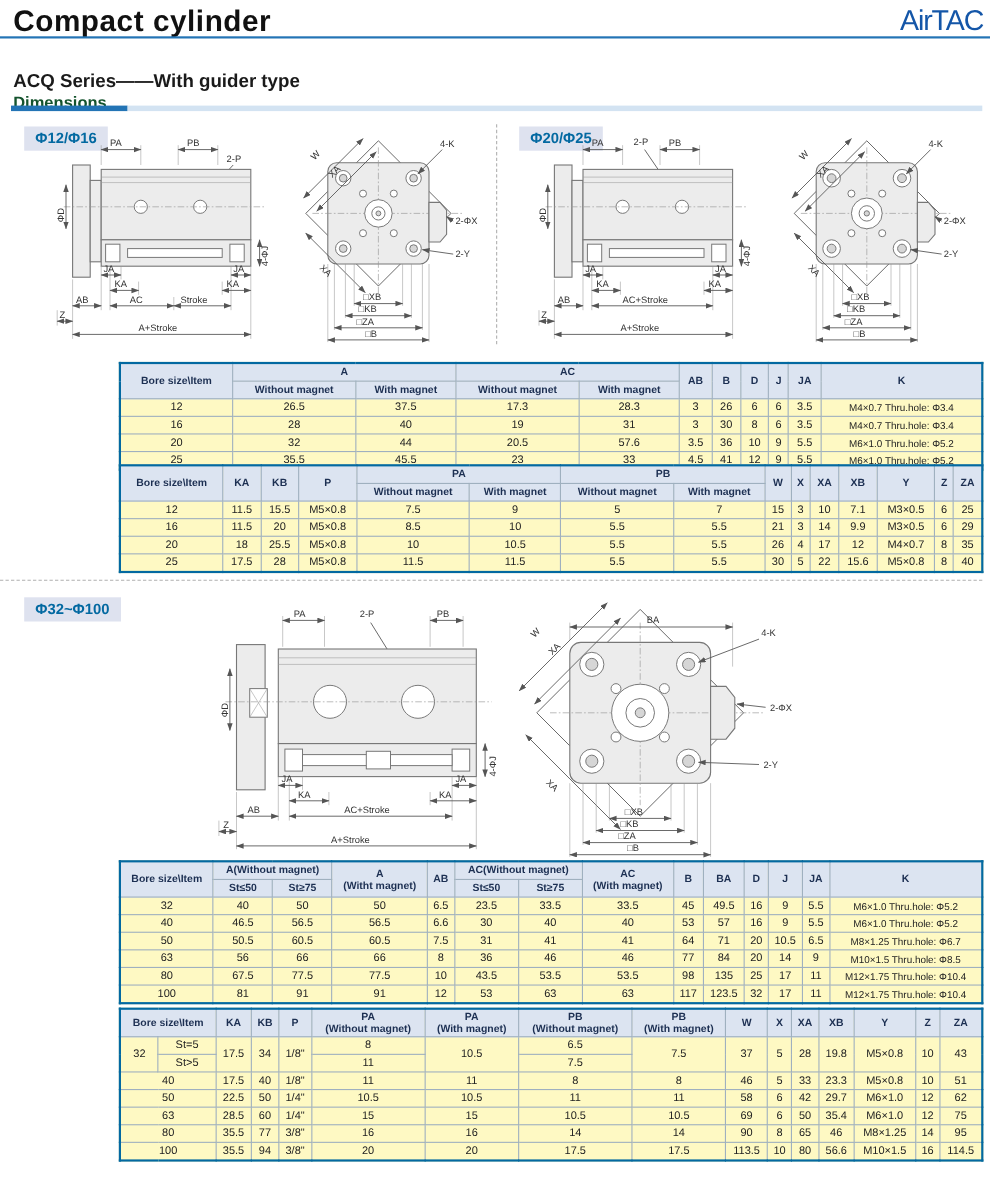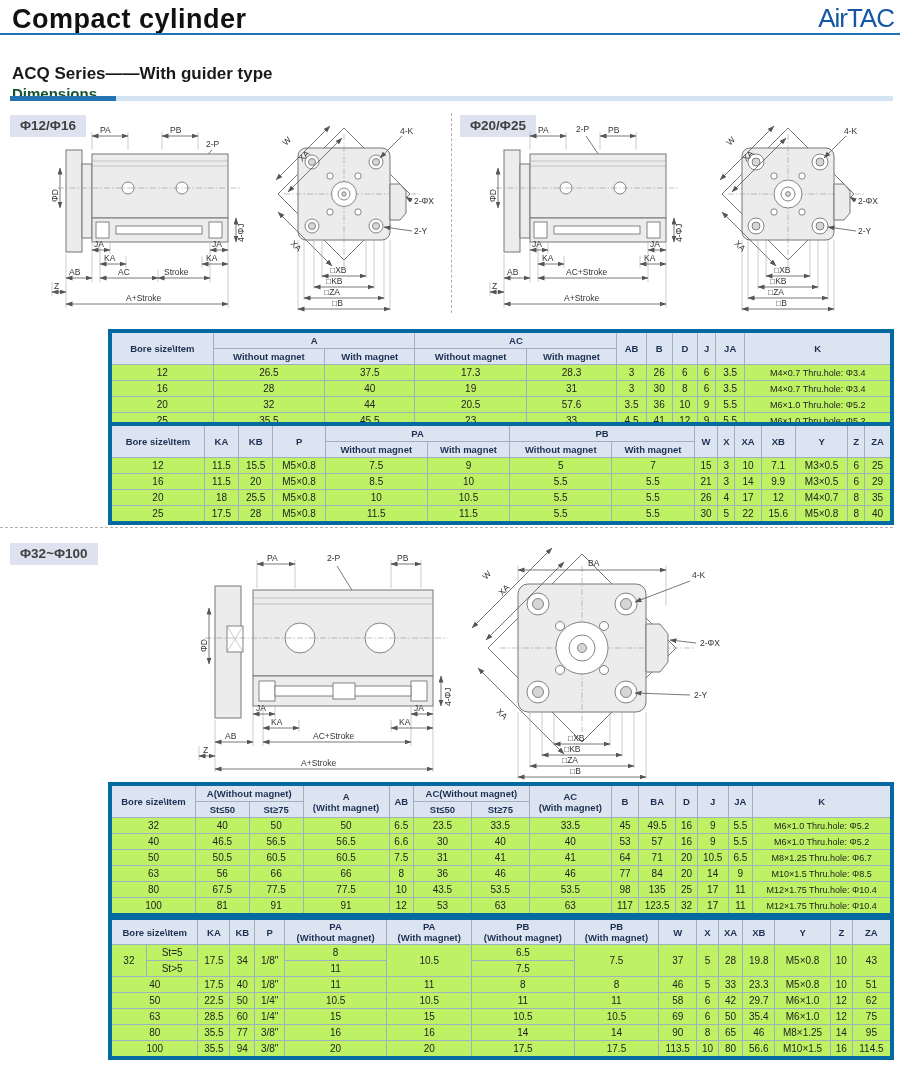--- a/index.html
+++ b/index.html
@@ -6,35 +6,35 @@
   .page{position:relative;width:900px;height:1072px;background:#fff;overflow:hidden;
         font-family:"Liberation Sans",sans-serif;}
   .title{position:absolute;left:12px;top:4px;font-size:27px;font-weight:bold;color:#111;letter-spacing:.5px;}
   .logo{position:absolute;left:770px;top:3px;width:124px;text-align:right;font-size:26px;font-weight:400;
         color:#1456a8;letter-spacing:-1px;}
   .title-rule{position:absolute;left:0;top:33px;width:900px;height:2px;background:#2374b5;}
   .subtitle{position:absolute;left:12px;top:40px;font-size:17px;font-weight:bold;color:#1a1a1a;margin-top:24px;}
   .dim-head{position:absolute;left:12px;top:85px;font-size:15px;font-weight:bold;color:#14532d;}
   .bar-dark{position:absolute;left:10px;top:96px;width:106px;height:5px;background:#2374b5;}
   .bar-light{position:absolute;left:116px;top:96px;width:777px;height:5px;background:#d3e3f2;}
-  .chip{position:absolute;background:#dee2ef;color:#404040;font-weight:bold;font-size:13.5px;
-        padding:3px 10px;line-height:1.2;}
+  .chip{position:absolute;background:#dee2ef;color:#0369a1;font-weight:bold;font-size:13.5px;
+        padding:3px 10px;line-height:1.2;margin-left:12px;}
   .vdash{position:absolute;border-left:1px dashed #b0b0b0;width:0;}
   .hdash{position:absolute;border-top:1px dashed #b0b0b0;height:0;}
   .draw{position:absolute;}
   svg .shp{fill:#ececec;stroke:#777;stroke-width:1;}
   svg .w{fill:#fff;stroke:#777;stroke-width:.9;}
   svg .dk{fill:#d6d6d6;stroke:#777;stroke-width:.9;}
   svg .dim{stroke:#555;stroke-width:.8;fill:none;}
   svg .arr{marker-start:url(#ar);marker-end:url(#ar);}
   svg .are{marker-end:url(#ar);}
   svg .ext{stroke:#999;stroke-width:.5;}
   svg .cl{stroke:#999;stroke-width:.6;stroke-dasharray:6 2 1.5 2;fill:none;}
   svg text{font-size:8.5px;fill:#333;font-family:"Liberation Sans",sans-serif;}
-  .dtable{position:absolute;border-collapse:collapse;width:786px;background:#bef264;border:4px solid #0369a1;}
+  .dtable{position:absolute;border-collapse:collapse;width:786px;background:#fef9c3;border:2px solid #0369a1;}
   .dtable th,.dtable td{border:1px solid #9fb0bf;text-align:center;vertical-align:middle;
         padding:1px 3px;height:13px;}
   .dtable th{background:#dce4f1;font-weight:bold;font-size:9.5px;color:#1c2f52;white-space:pre-line;}
   .dtable td{font-size:10px;color:#222;white-space:nowrap;}
   .kwide td:last-child{font-size:9px;}
 </style>
 </head>
 <body>
 
 <div class="page">

